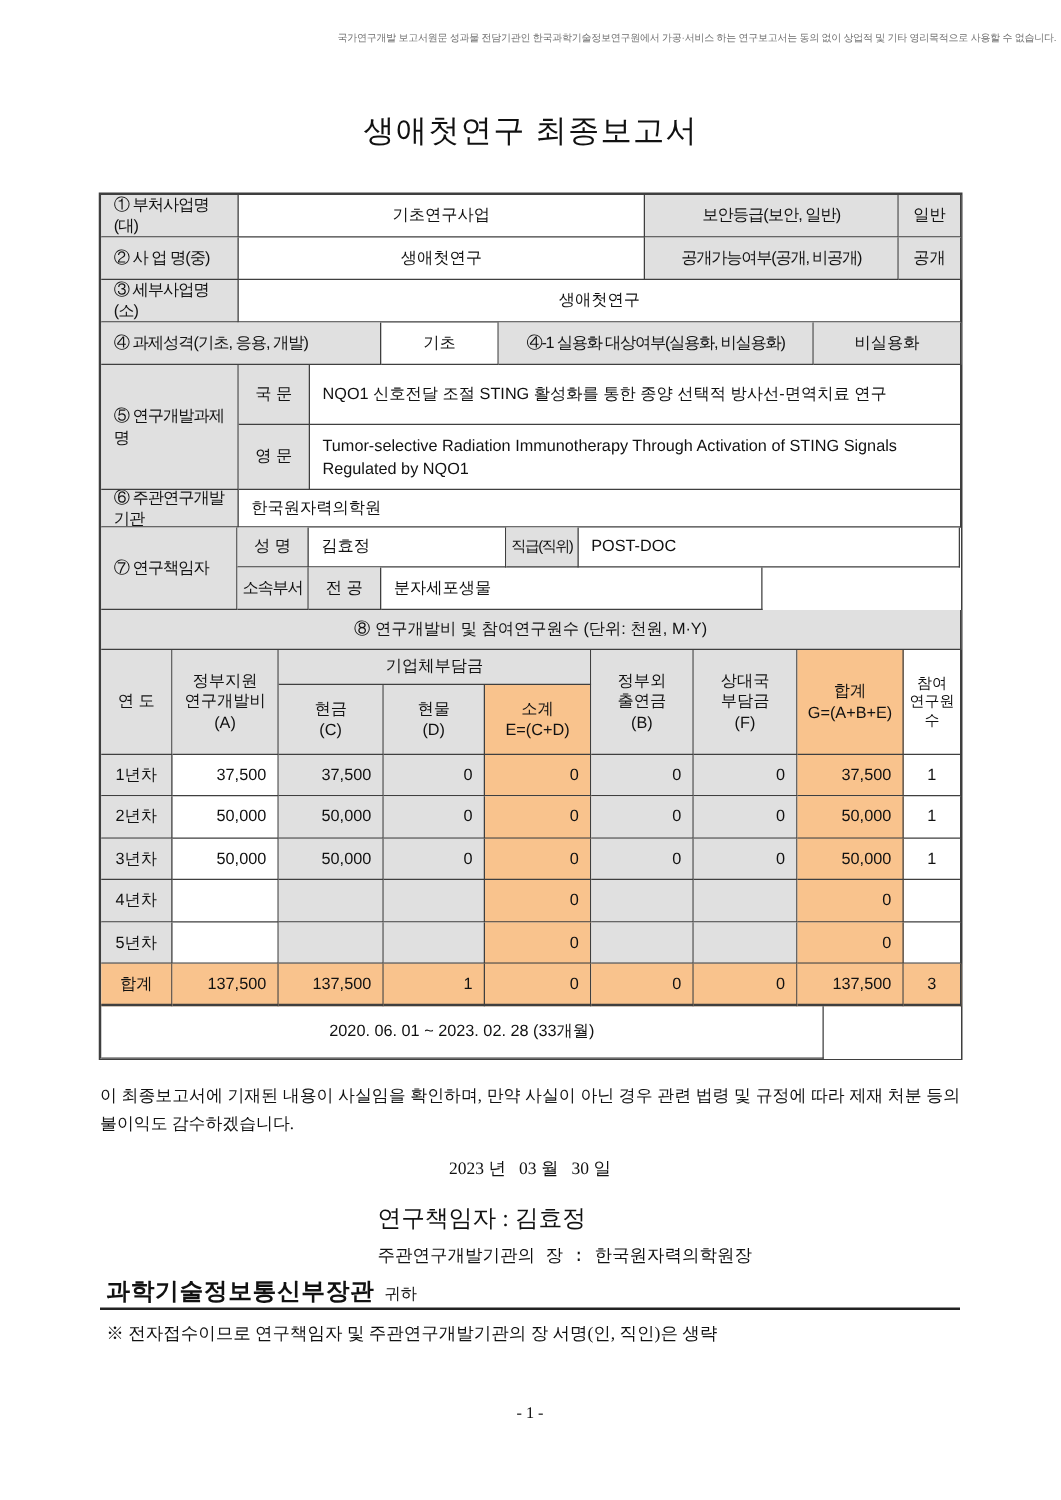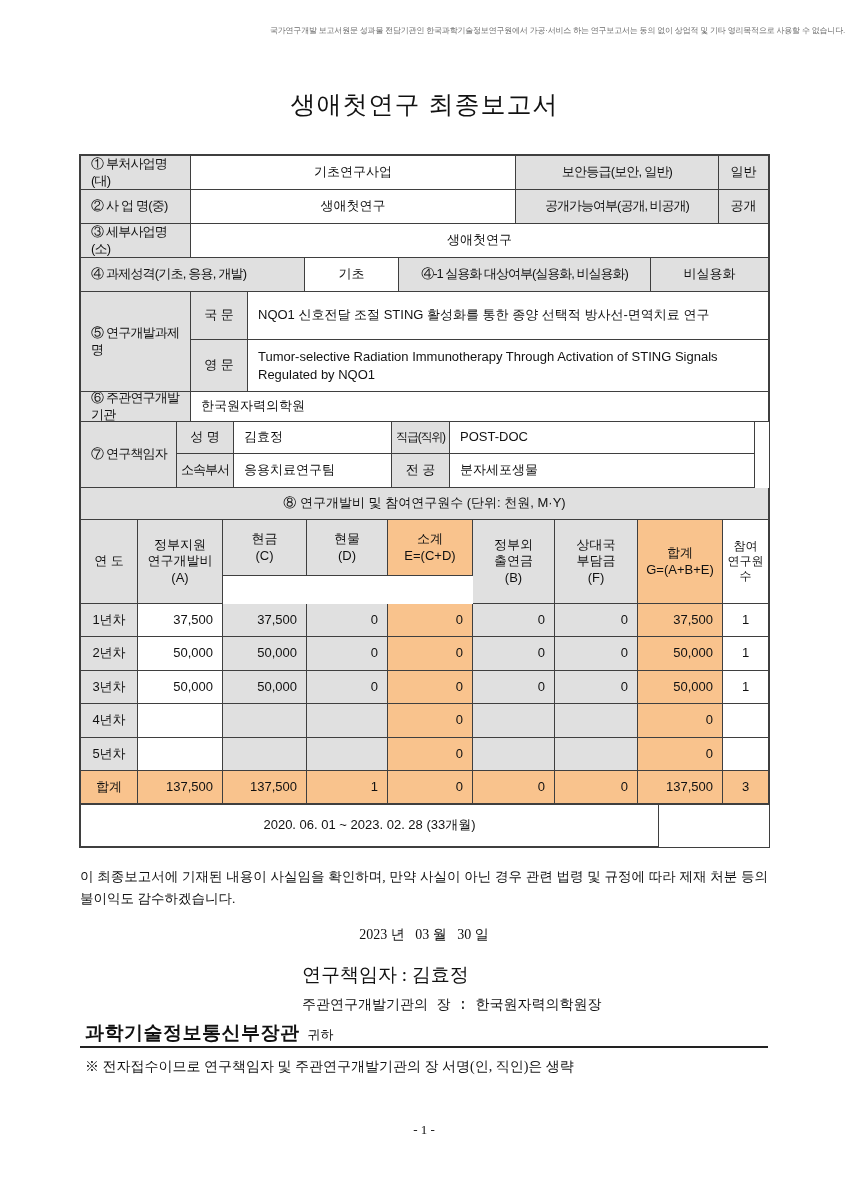--- a/index.html
+++ b/index.html
@@ -96,47 +96,47 @@
         </div>
       </div>
     </div>
 
     <div class="r" style="height:30px">
       <div class="c g tight lt" style="width:110px">⑥ 주관연구개발기관</div>
       <div class="c lt" style="width:578px">한국원자력의학원</div>
     </div>
 
     <div class="r" style="height:66px">
-      <div class="c g tight lt" style="width:96px">⑦ 연구책임자</div>
+      <div class="c g tight lt" style="width:109px">⑦ 연구책임자</div>
       <div class="col" style="width:578px">
         <div class="r" style="height:32px">
           <div class="c g" style="width:57px">성 명</div>
           <div class="c lt" style="width:158px">김효정</div>
           <div class="c g" style="width:58px;font-size:12px;letter-spacing:-1.2px">직급(직위)</div>
           <div class="c lt" style="width:305px">POST-DOC</div>
         </div>
         <div class="r" style="height:34px">
           <div class="c g" style="width:57px;letter-spacing:-1px">소속부서</div>
-          <div class="c lt" style="width:158px">응용치료연구팀</div>
           <div class="c g" style="width:58px">전 공</div>
           <div class="c lt" style="width:305px">분자세포생물</div>
         </div>
       </div>
     </div>
 
     <div class="r" style="height:32px">
       <div class="c g" style="width:688px">⑧ 연구개발비 및 참여연구원수 (단위: 천원, M·Y)</div>
     </div>
 
     <div class="r" style="height:84px">
       <div class="c g" style="width:57px">연 도</div>
       <div class="c g pre" style="width:85px">정부지원
 연구개발비
 (A)</div>
       <div class="col" style="width:250px">
+        <div class="c g" style="width:250px;height:28px">기업체부담금</div>
         <div class="r" style="height:56px">
           <div class="c g pre" style="width:84px">현금
 (C)</div>
           <div class="c g pre" style="width:81px">현물
 (D)</div>
           <div class="c o pre" style="width:85px">소계
 E=(C+D)</div>
         </div>
       </div>
       <div class="c g pre" style="width:82px">정부외

